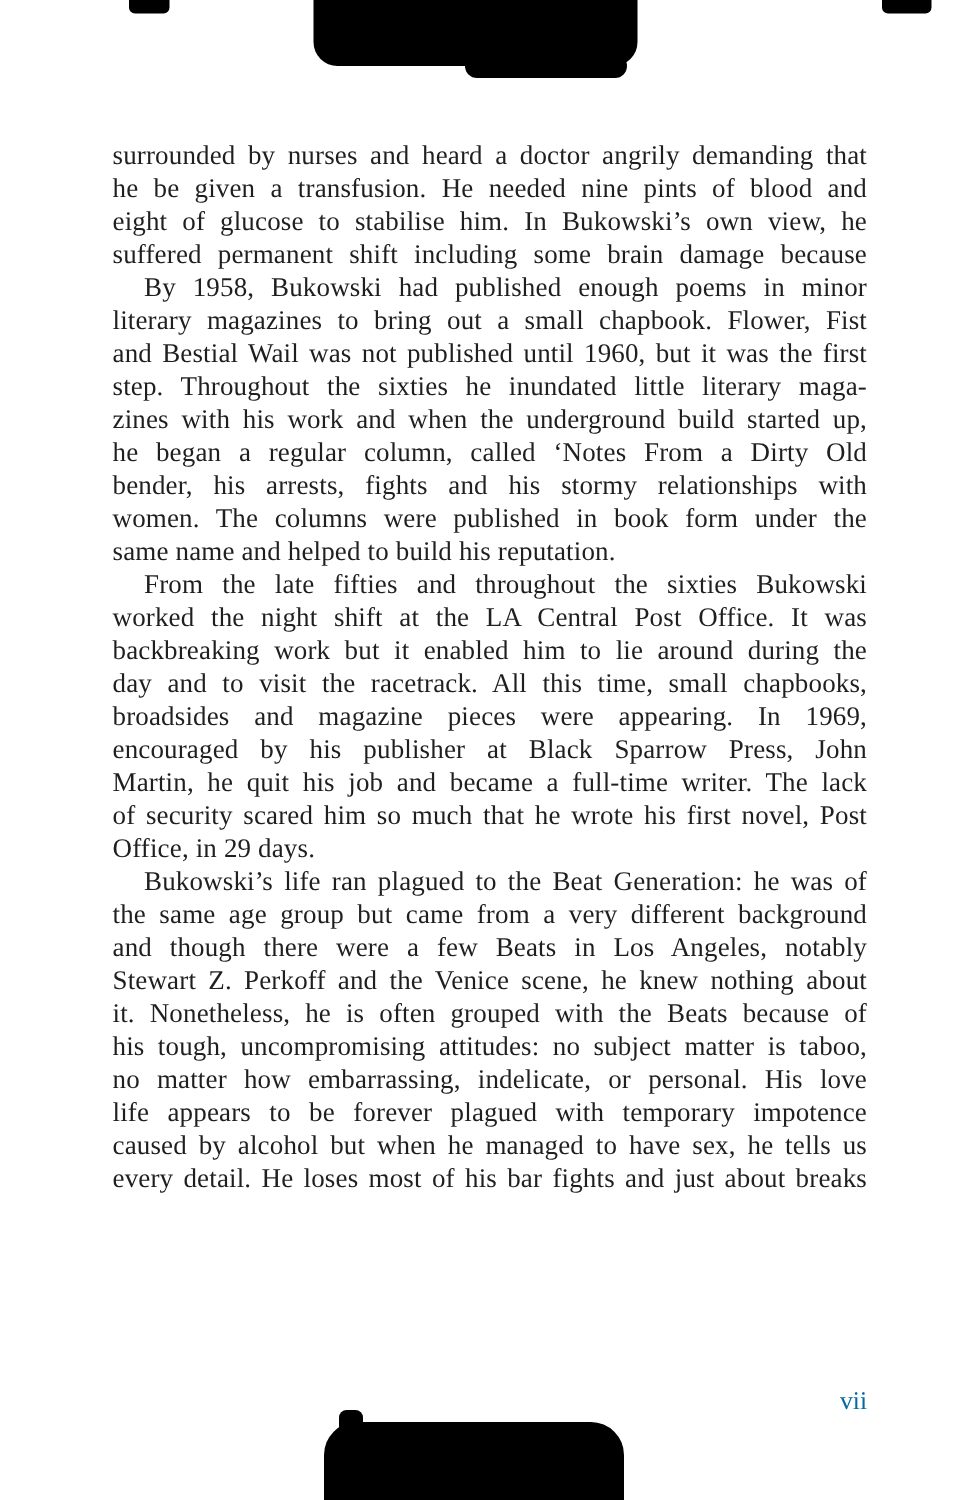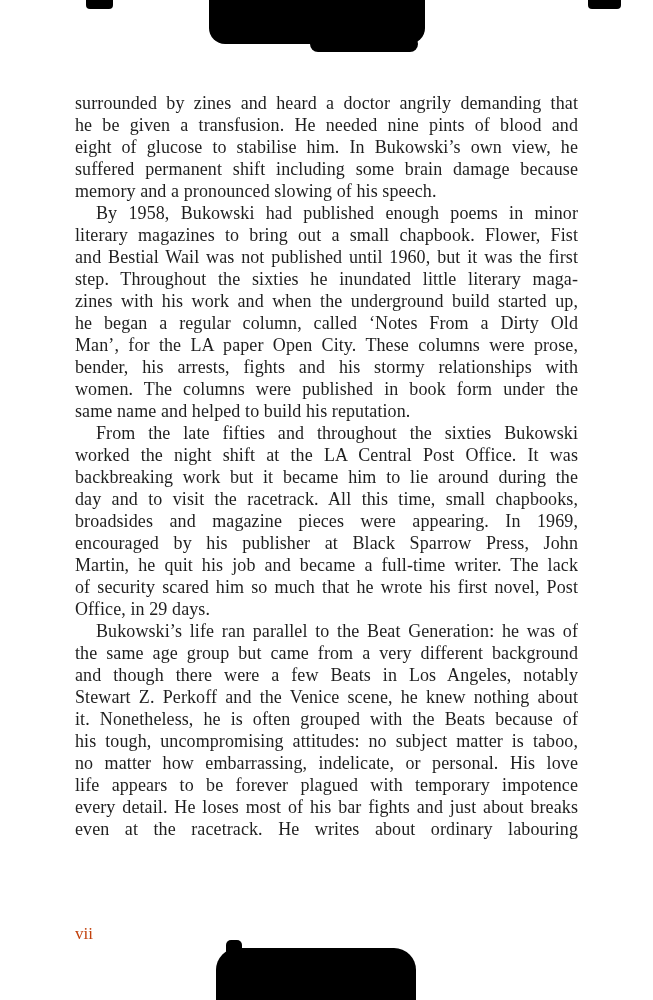--- a/index.html
+++ b/index.html
@@ -27,23 +27,23 @@
     -moz-text-align-last: justify;
     text-align-last: justify;
   }
   .line.indent { text-indent: 21px; }
   .it { }
   .pagenum {
     position: absolute;
     left: 75px;
     top: 924px;
     width: 503px;
-    text-align: left;
+    text-align: right;
     font-size: 17px;
-    color: #c2410c;
+    color: #0369a1;
   }
   .art { position: absolute; background: #000000; }
   .art-top-left    { left: 86px;  top: 0;     width: 27px;  height: 9px;  border-radius: 0 0 4px 4px; }
   .art-top-center  { left: 209px; top: 0;     width: 216px; height: 44px; border-radius: 0 0 16px 16px; }
   .art-top-tab     { left: 310px; top: 36px;  width: 108px; height: 16px; border-radius: 8px; }
   .art-top-right   { left: 588px; top: 0;     width: 33px;  height: 9px;  border-radius: 0 0 4px 4px; }
   .art-bottom-nub  { left: 226px; top: 940px; width: 16px;  height: 16px; border-radius: 5px; }
   .art-bottom-center { left: 216px; top: 948px; width: 200px; height: 52px; border-radius: 22px 22px 0 0; }
 </style>
 </head>
@@ -51,50 +51,48 @@
 
 <div class="page">
   <div class="art art-top-left"></div>
   <div class="art art-top-center"></div>
   <div class="art art-top-tab"></div>
   <div class="art art-top-right"></div>
   <div class="art art-bottom-nub"></div>
   <div class="art art-bottom-center"></div>
 
   <div class="text-block">
-      <div class="line just"><span>surrounded by zines and heard a doctor angrily demanding that</span></div>
+      <div class="line just"><span>surrounded by nurses and heard a doctor angrily demanding that</span></div>
       <div class="line just"><span>he be given a transfusion. He needed nine pints of blood and</span></div>
       <div class="line just"><span>eight of glucose to stabilise him. In Bukowski’s own view, he</span></div>
       <div class="line just"><span>suffered permanent shift including some brain damage because</span></div>
-      <div class="line"><span>memory and a pronounced slowing of his speech.</span></div>
       <div class="line just indent"><span>By 1958, Bukowski had published enough poems in minor</span></div>
       <div class="line just"><span>literary magazines to bring out a small chapbook. </span><span class="it">Flower</span><span>, </span><span class="it">Fist</span></div>
       <div class="line just"><span class="it">and Bestial Wail</span><span> was not published until 1960, but it was the first</span></div>
       <div class="line just"><span>step. Throughout the sixties he inundated little literary maga-</span></div>
       <div class="line just"><span>zines with his work and when the underground build started up,</span></div>
       <div class="line just"><span>he began a regular column, called ‘Notes From a Dirty Old</span></div>
-      <div class="line just"><span>Man’, for the LA paper </span><span class="it">Open City</span><span>. These columns were prose,</span></div>
       <div class="line just"><span>bender, his arrests, fights and his stormy relationships with</span></div>
       <div class="line just"><span>women. The columns were published in book form under the</span></div>
       <div class="line"><span>same name and helped to build his reputation.</span></div>
       <div class="line just indent"><span>From the late fifties and throughout the sixties Bukowski</span></div>
       <div class="line just"><span>worked the night shift at the LA Central Post Office. It was</span></div>
-      <div class="line just"><span>backbreaking work but it became him to lie around during the</span></div>
+      <div class="line just"><span>backbreaking work but it enabled him to lie around during the</span></div>
       <div class="line just"><span>day and to visit the racetrack. All this time, small chapbooks,</span></div>
       <div class="line just"><span>broadsides and magazine pieces were appearing. In 1969,</span></div>
       <div class="line just"><span>encouraged by his publisher at Black Sparrow Press, John</span></div>
       <div class="line just"><span>Martin, he quit his job and became a full-time writer. The lack</span></div>
       <div class="line just"><span>of security scared him so much that he wrote his first novel, </span><span class="it">Post</span></div>
       <div class="line"><span class="it">Office</span><span>, in 29 days.</span></div>
-      <div class="line just indent"><span>Bukowski’s life ran parallel to the Beat Generation: he was of</span></div>
+      <div class="line just indent"><span>Bukowski’s life ran plagued to the Beat Generation: he was of</span></div>
       <div class="line just"><span>the same age group but came from a very different background</span></div>
       <div class="line just"><span>and though there were a few Beats in Los Angeles, notably</span></div>
       <div class="line just"><span>Stewart Z. Perkoff and the Venice scene, he knew nothing about</span></div>
       <div class="line just"><span>it. Nonetheless, he is often grouped with the Beats because of</span></div>
       <div class="line just"><span>his tough, uncompromising attitudes: no subject matter is taboo,</span></div>
       <div class="line just"><span>no matter how embarrassing, indelicate, or personal. His love</span></div>
       <div class="line just"><span>life appears to be forever plagued with temporary impotence</span></div>
+      <div class="line just"><span>caused by alcohol but when he managed to have sex, he tells us</span></div>
       <div class="line just"><span>every detail. He loses most of his bar fights and just about breaks</span></div>
-      <div class="line just"><span>even at the racetrack. He writes about ordinary labouring</span></div>
     </div>
 
   <div class="pagenum">vii</div>
 </div>
 
 </body></html>

